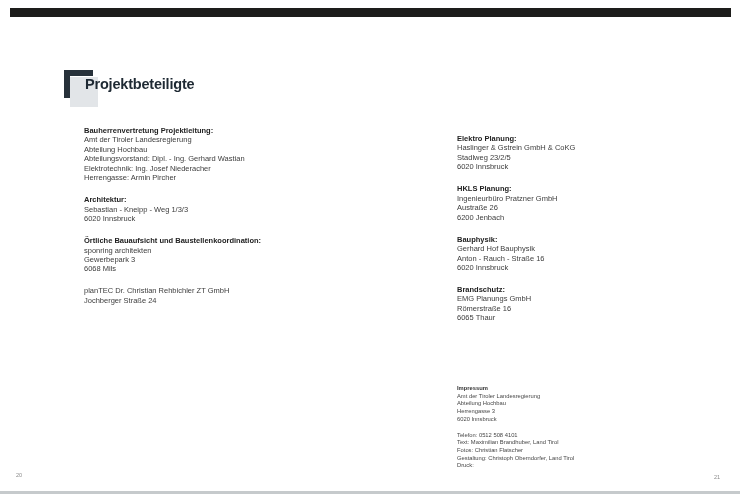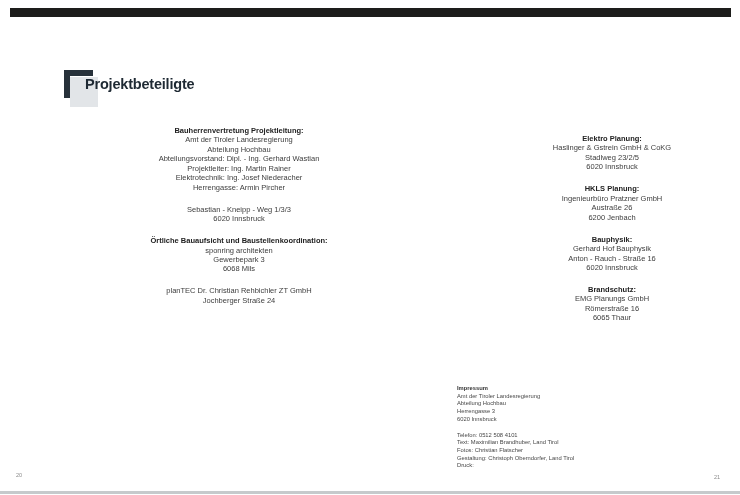--- a/index.html
+++ b/index.html
@@ -36,21 +36,21 @@
     position: absolute; left: 21px; top: 4px;
     margin: 0;
     font-size: 14.5px; line-height: 20px;
     letter-spacing: -0.2px;
     font-weight: bold;
     color: #1e2933;
     white-space: nowrap;
   }
 
   
-  .col { position: absolute; width: 310px; text-align: center; }
+  .col { position: absolute; width: 310px; }
   .col-left  { left: 84px;  top: 126px; }
   .col-right { left: 457px; top: 134px; }
   .block { margin: 0 0 12.5px 0; }
   .block-heading {
     font-size: 7.5px; line-height: 9.45px;
     font-weight: bold; color: #222222;
     white-space: nowrap;
   }
   .block-line {
     font-size: 7.5px; line-height: 9.45px;
@@ -100,25 +100,25 @@
     <div class="mark-bracket"></div>
     <h1 class="title">Projektbeteiligte</h1>
   </div>
 
   <div class="col col-left">
     <section class="block">
       <div class="block-heading">Bauherrenvertretung Projektleitung:</div>
       <div class="block-line">Amt der Tiroler Landesregierung</div>
       <div class="block-line">Abteilung Hochbau</div>
       <div class="block-line">Abteilungsvorstand: Dipl. - Ing. Gerhard Wastian</div>
-      <div class="block-line">Projektleiter: Ing. Martin Rainer</div>
       <div class="block-line">Elektrotechnik: Ing. Josef Niederacher</div>
       <div class="block-line">Herrengasse: Armin Pircher</div>
     </section>
     <section class="block">
+      <div class="block-heading">Architektur:</div>
       <div class="block-line">Sebastian - Kneipp - Weg 1/3/3</div>
       <div class="block-line">6020 Innsbruck</div>
     </section>
     <section class="block">
       <div class="block-heading">Örtliche Bauaufsicht und Baustellenkoordination:</div>
       <div class="block-line">sponring architekten</div>
       <div class="block-line">Gewerbepark 3</div>
       <div class="block-line">6068 Mils</div>
     </section>
     <section class="block">

